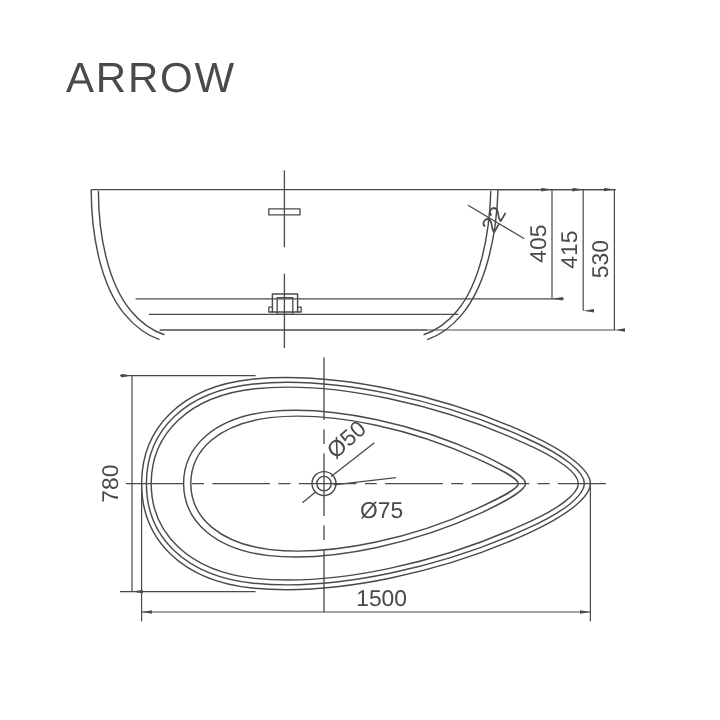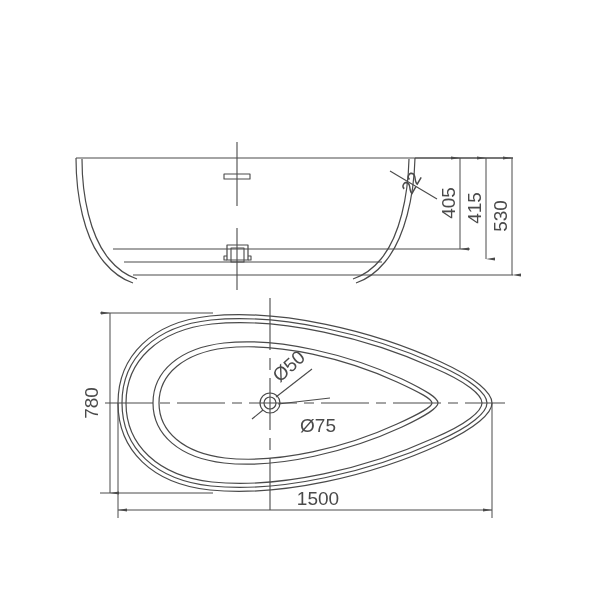--- a/index.html
+++ b/index.html
@@ -37,20 +37,21 @@
     font-family: "Liberation Sans", sans-serif;
     font-size: 19px;
     fill: #4a4a4a;
   }
 </style>
 </head>
 <body>
 
 <div id="sheet">
 
+  <div id="title">ARROW</div>
 
   <svg id="drawing" width="600" height="600" viewBox="0 0 600 600">
 
     <defs>
       <marker id="arrDown" markerWidth="8" markerHeight="10" refX="1.6" refY="9" orient="auto" markerUnits="userSpaceOnUse">
         <path d="M1.6,9 L0.1,0 L3.1,0 Z" fill="#4a4a4a"></path>
       </marker>
       <marker id="arrUp" markerWidth="8" markerHeight="10" refX="1.6" refY="1" orient="auto" markerUnits="userSpaceOnUse">
         <path d="M1.6,1 L0.1,10 L3.1,10 Z" fill="#4a4a4a"></path>
       </marker>

